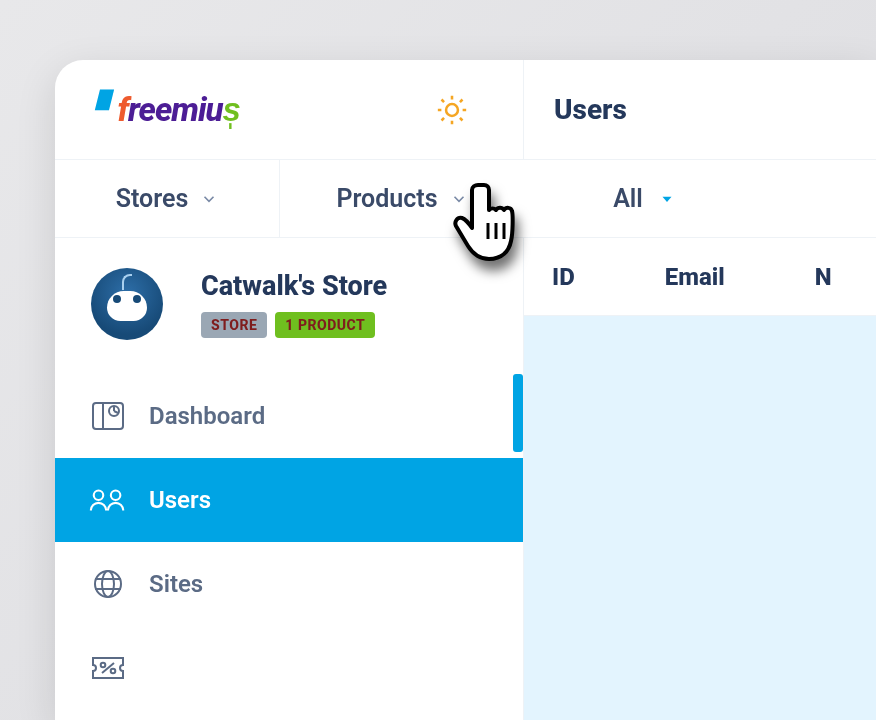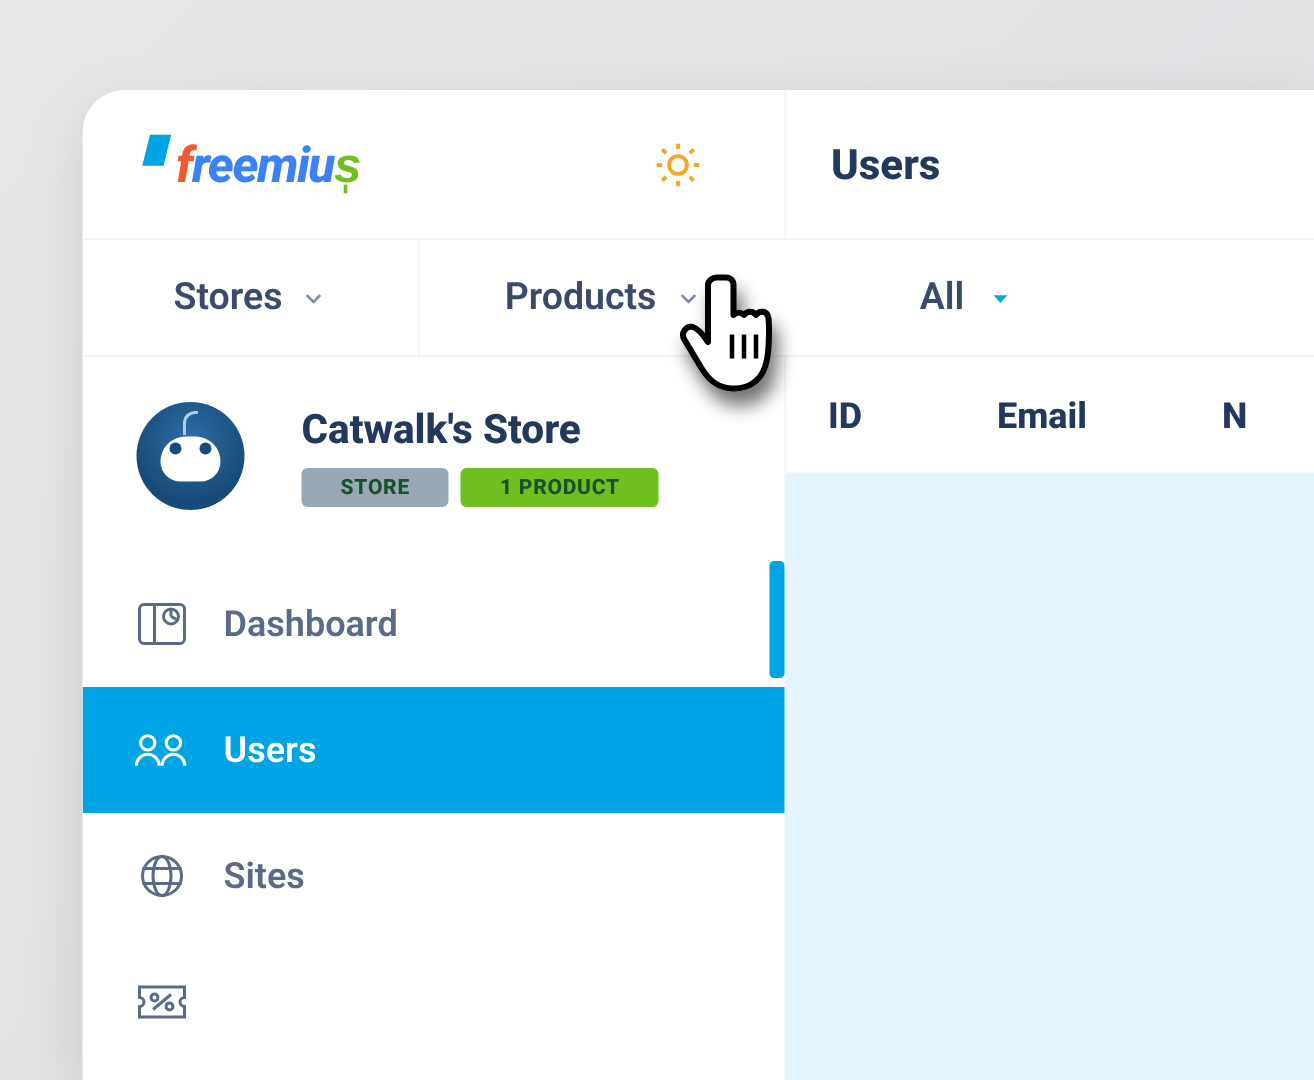--- a/index.html
+++ b/index.html
@@ -37,21 +37,21 @@
     display:flex;
     align-items:center;
   }
   .logo {
     font-size: 33px;
     font-weight: 800;
     font-style: italic;
     letter-spacing: -1px;
   }
   .logo .f  { color:#ee5b2e; }
-  .logo .re { color:#3b82f6; }
+  .logo .re { color:#4c1d95; }
   .logo .s  { color:#70bf1f; }
   .logo .dot1 { color:#00a4e4; }
 
   .theme-toggle {
     width: 144px;
     height: 100%;
     display:flex;
     align-items:center;
     justify-content:center;
     border-right: 1px solid #eef2f6;
@@ -138,21 +138,21 @@
   .avatar .face::after  { right:6px; }
   .avatar .steam {
     position:absolute; top:6px; width:10px; height:16px; border:2px solid #a9d0ef; border-bottom:none; border-right:none; border-radius: 8px 0 0 0;
   }
 
   .store-meta { display:flex; flex-direction:column; gap:10px; }
   .store-name { font-size:27px; font-weight:800; color:#24385b; }
   .badges { display:flex; gap:8px; }
   .badge {
     font-size:14px; font-weight:800; letter-spacing:0.5px;
-    padding: 5px 26px; border-radius:4px; color:#14532d;
+    padding: 5px 10px; border-radius:4px; color:#7f1d1d;
   }
   .badge-store { background:#9aa7b4; }
   .badge-product { background:#6fbf1f; }
 
   .nav {
     display:flex; flex-direction:column;
     position:relative;
   }
   .nav-scroll-indicator {
     position:absolute; right:0; top:0; width:10px; height:78px;

